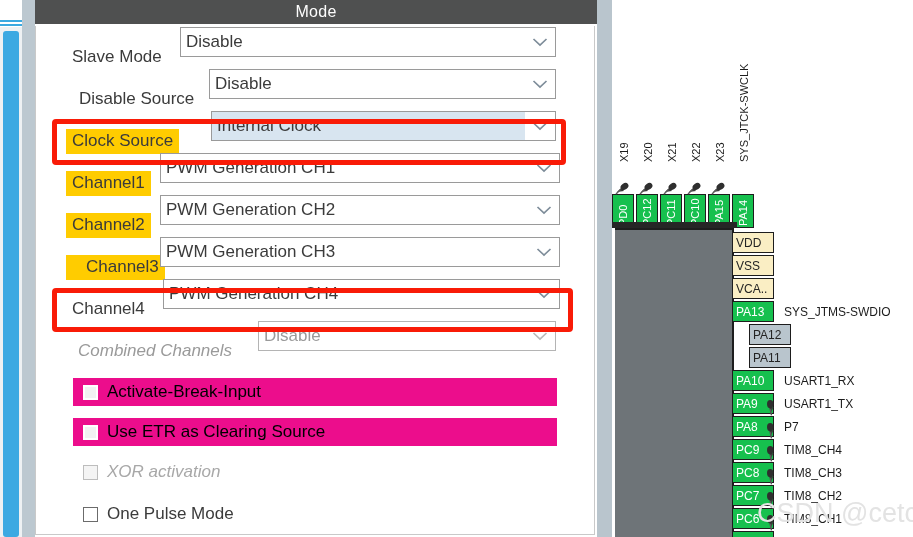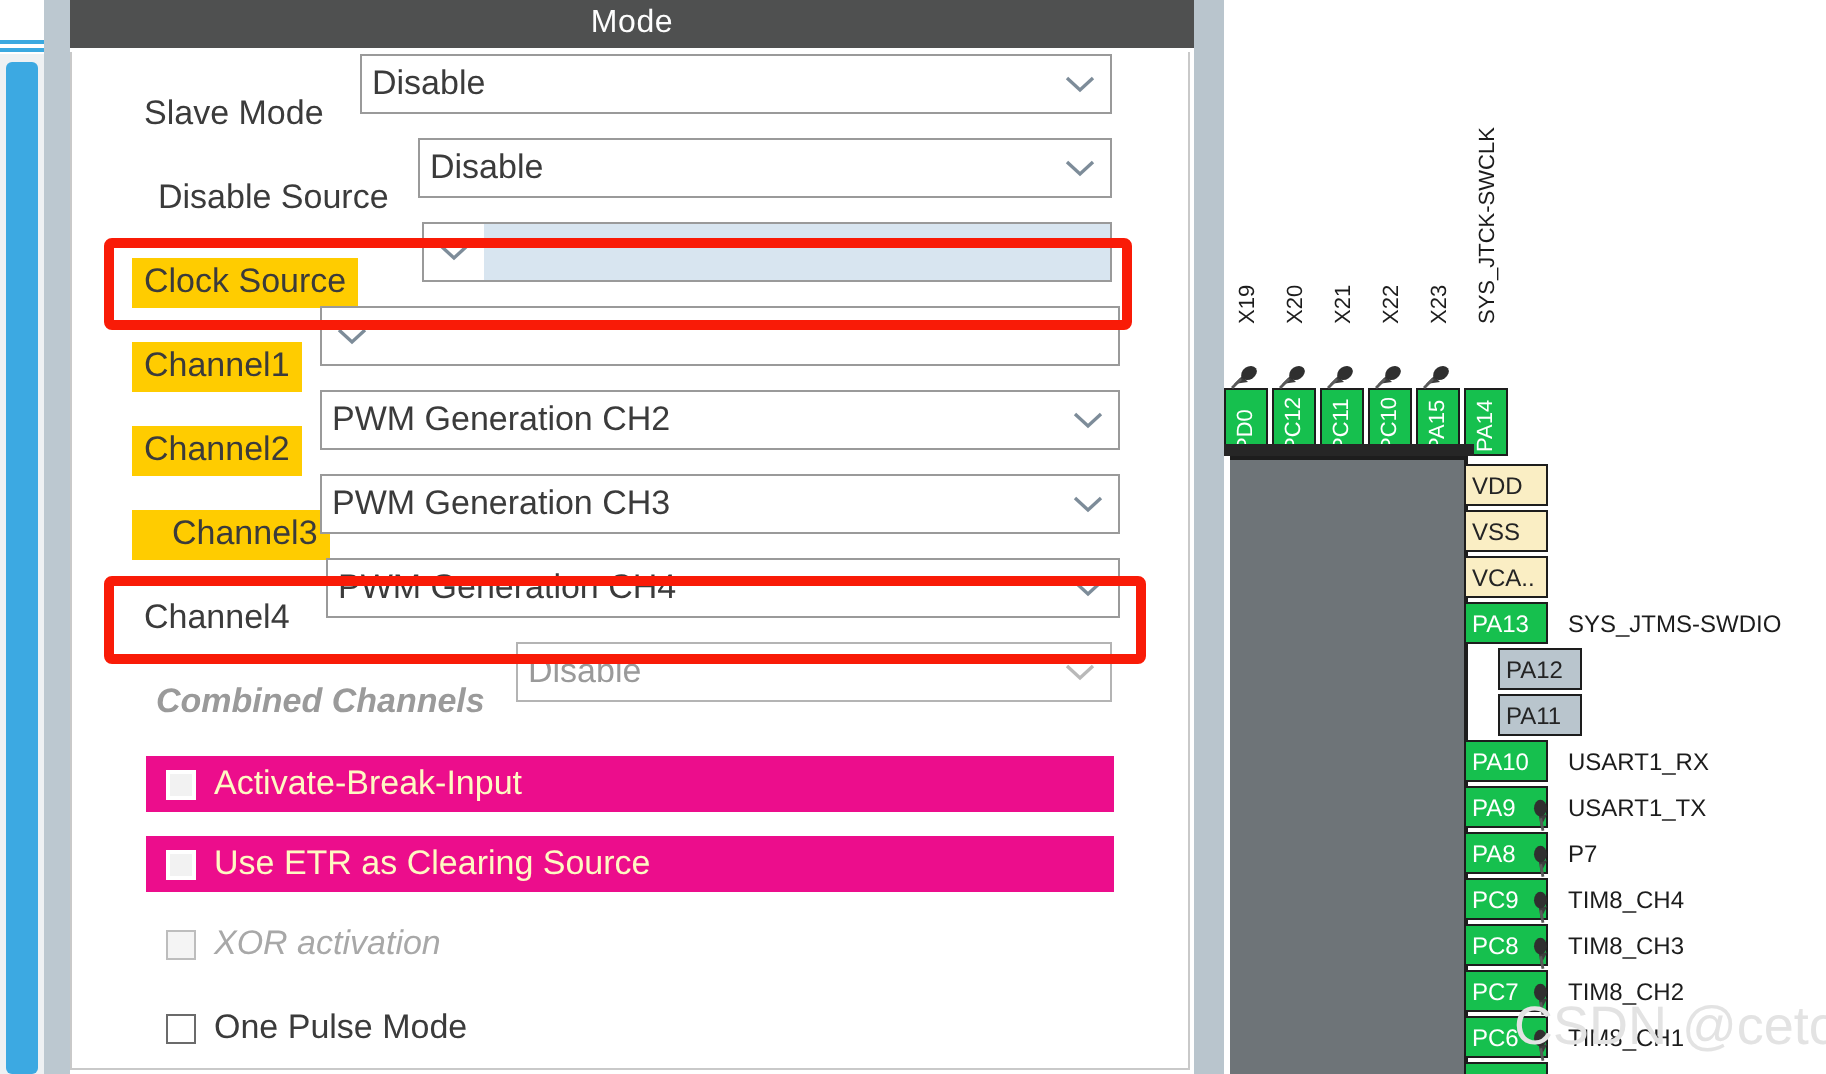--- a/index.html
+++ b/index.html
@@ -64,21 +64,21 @@
   
   .ckrow{position:absolute;display:flex;align-items:center;height:28px;}
   .ckrow.pink{background:#ec0d8c;}
   .cbox{
     width:15px;height:15px;box-sizing:border-box;margin-left:10px;margin-right:9px;
     border:1px solid #6b6b6b;background:#ffffff;flex:0 0 15px;
   }
   .cbox.onpink{border:2px solid #ffffff;background:#f2f2f2;}
   .cbox.dim{border:1px solid #bdbdbd;background:#f4f4f4;}
   .cktxt{font-size:17px;color:#3b3b3b;white-space:nowrap;}
-  .cktxt.white{color:#fef9c3;}
+  .cktxt.white{color:#000000;}
   .cktxt.dim{color:#a8a8a8;font-style:italic;}
 
   
   .redbox{position:absolute;border:5px solid #fc1803;border-radius:4px;box-sizing:border-box;
     pointer-events:none;background:transparent;}
   .redbox.r1{border-color:#f91b07;}
 
   
   .chip-area{position:absolute;left:612px;top:0;width:301px;height:537px;background:#ffffff;}
   .chip-body{position:absolute;left:3px;top:228px;width:119px;height:309px;background:#6e7478;
@@ -155,30 +155,32 @@
           <div class="caret">
             <svg width="16" height="10" viewBox="0 0 16 10" aria-hidden="true">
               <path d="M1.5 2 L8 8 L14.5 2" fill="none" stroke="#7d8c99" stroke-width="1.7"></path>
             </svg>
           </div>
         </div>
       </div>
       <div class="row" style="left: 0px; top: 126px;">
         <div class="lbl hl" style="position: absolute; left: 66px; top: 3px;">Clock Source</div>
         <div class="combo sel" style="position: absolute; left: 211px; width: 345px;">
+          <div class="val">Internal Clock</div>
           <div class="caret">
             <svg width="16" height="10" viewBox="0 0 16 10" aria-hidden="true">
               <path d="M1.5 2 L8 8 L14.5 2" fill="none" stroke="#7d8c99" stroke-width="1.7"></path>
             </svg>
           </div>
         </div>
       </div>
       <div class="row" style="left: 0px; top: 168px;">
         <div class="lbl hl" style="position: absolute; left: 66px; top: 3px;">Channel1</div>
         <div class="combo" style="position: absolute; left: 160px; width: 400px;">
+          <div class="val">PWM Generation CH1</div>
           <div class="caret">
             <svg width="16" height="10" viewBox="0 0 16 10" aria-hidden="true">
               <path d="M1.5 2 L8 8 L14.5 2" fill="none" stroke="#7d8c99" stroke-width="1.7"></path>
             </svg>
           </div>
         </div>
       </div>
       <div class="row" style="left: 0px; top: 210px;">
         <div class="lbl hl" style="position: absolute; left: 66px; top: 3px;">Channel2</div>
         <div class="combo" style="position: absolute; left: 160px; width: 400px;">
@@ -206,21 +208,21 @@
         <div class="combo" style="position: absolute; left: 163px; width: 397px;">
           <div class="val">PWM Generation CH4</div>
           <div class="caret">
             <svg width="16" height="10" viewBox="0 0 16 10" aria-hidden="true">
               <path d="M1.5 2 L8 8 L14.5 2" fill="none" stroke="#7d8c99" stroke-width="1.7"></path>
             </svg>
           </div>
         </div>
       </div>
       <div class="row" style="left: 0px; top: 336px;">
-        <div class="lbl dim" style="position: absolute; left: 72px; top: 3px; font-weight: bold;">Combined Channels</div>
+        <div class="lbl dim" style="position: absolute; left: 72px; top: 3px;">Combined Channels</div>
         <div class="combo dim" style="position: absolute; left: 258px; width: 298px;">
           <div class="val">Disable</div>
           <div class="caret">
             <svg width="16" height="10" viewBox="0 0 16 10" aria-hidden="true">
               <path d="M1.5 2 L8 8 L14.5 2" fill="none" stroke="#b9b9b9" stroke-width="1.7"></path>
             </svg>
           </div>
         </div>
       </div>
     </div>

